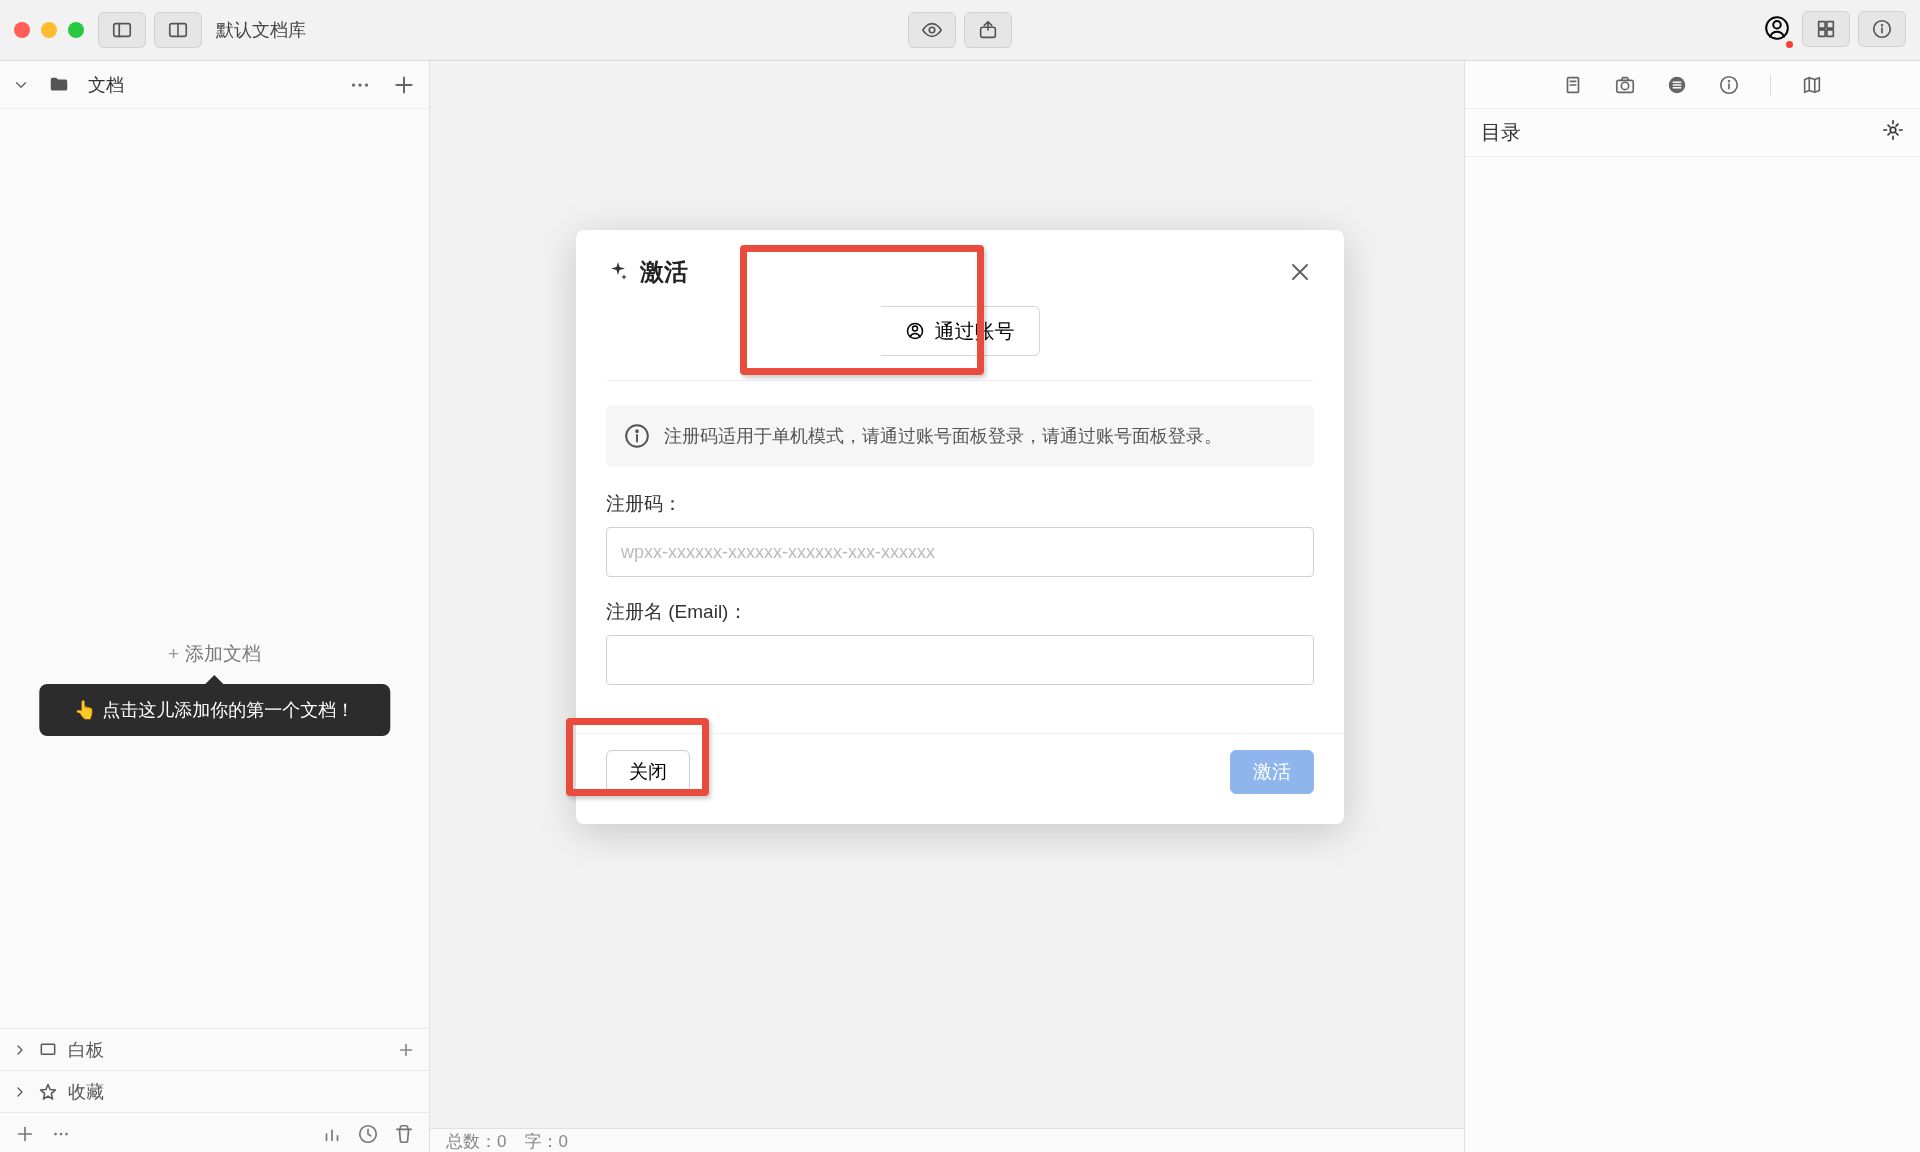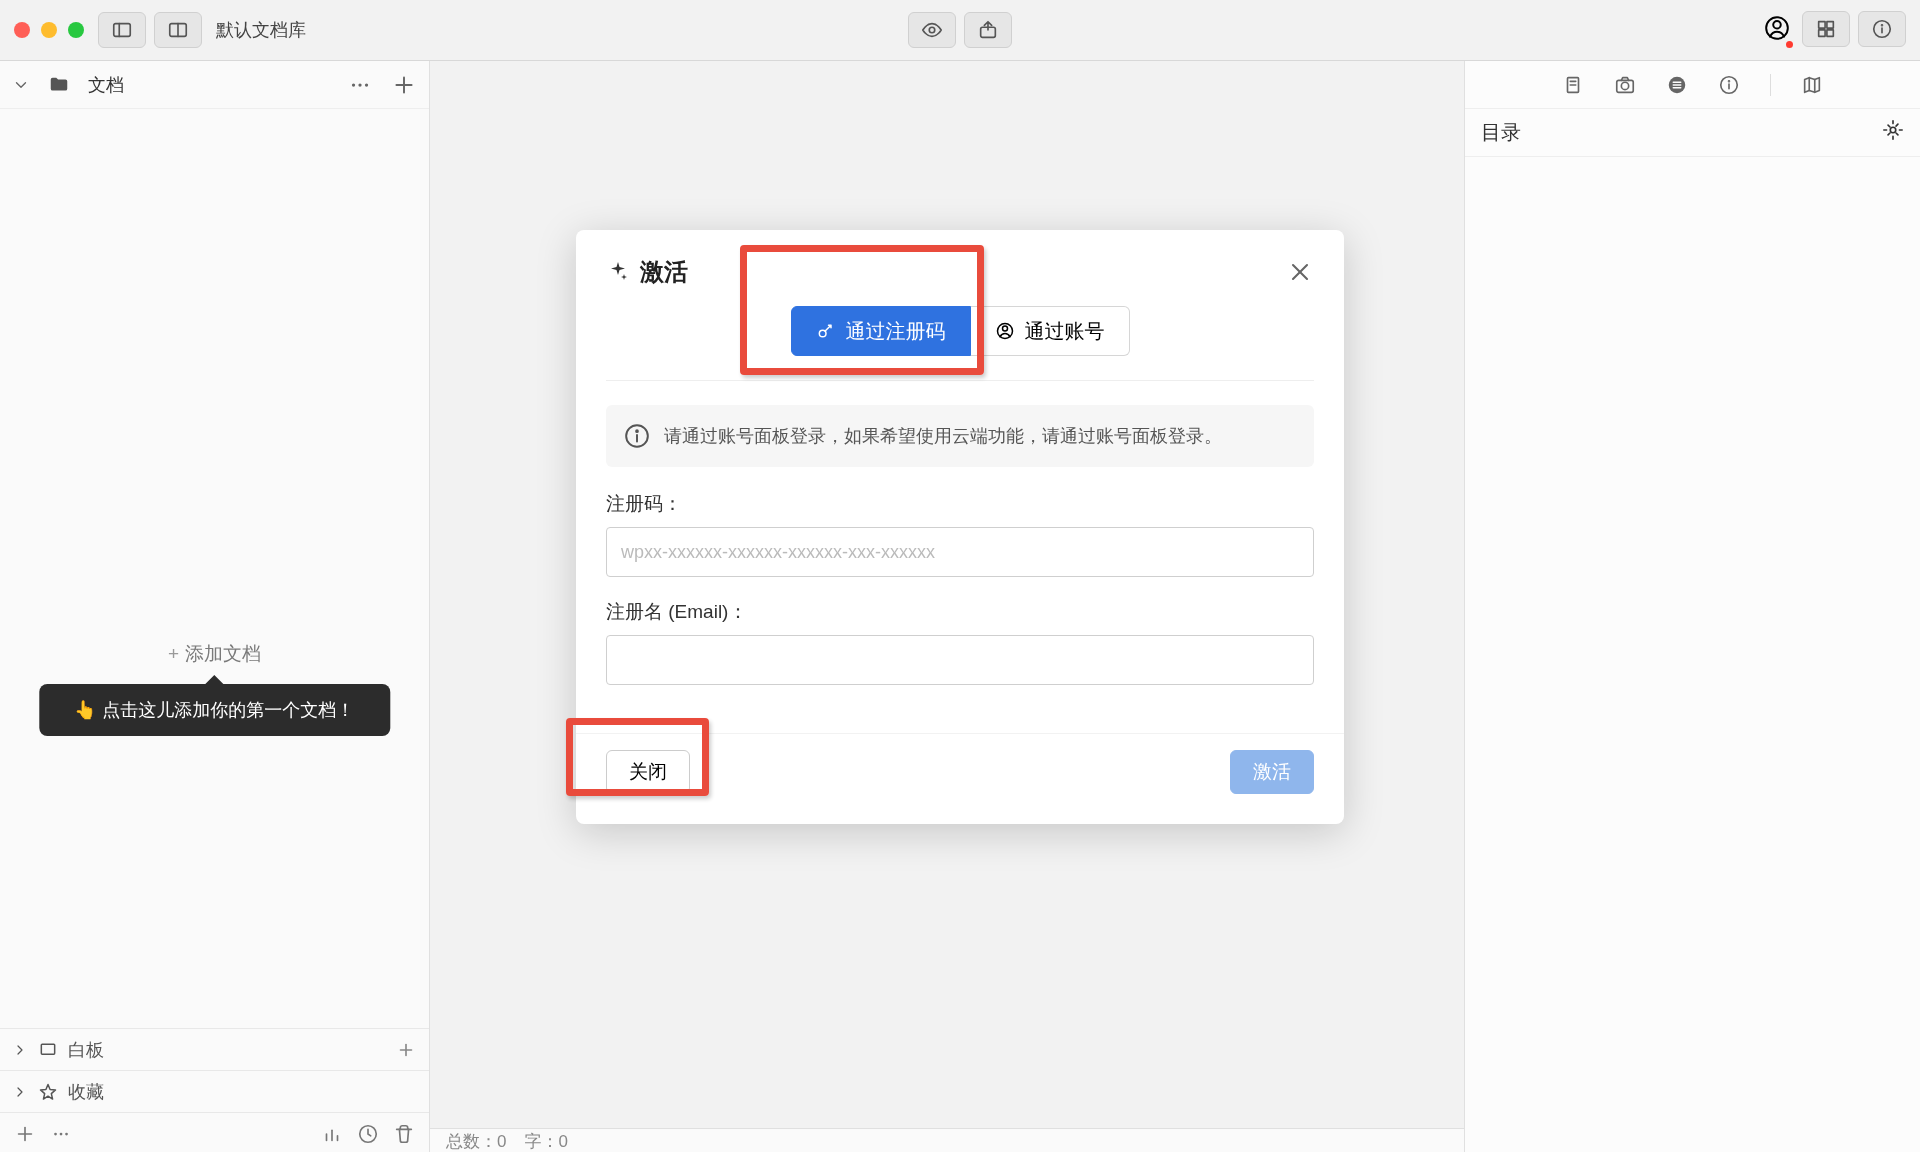--- a/index.html
+++ b/index.html
@@ -319,44 +319,37 @@
       <span>激活</span>
     </div>
     <span class="modal-close">
         <svg viewBox="0 0 24 24">
           <line x1="6" y1="6" x2="18" y2="18"></line>
           <line x1="18" y1="6" x2="6" y2="18"></line>
         </svg>
       </span>
   </div>
   <div class="modal-tabs">
-    <div class="tab active">
-      <svg viewBox="0 0 24 24" width="20" height="20" style="stroke:#fff;">
-          <circle cx="8" cy="15" r="4"></circle>
-          <path d="M11 12l7-7m-3 0h3v3"></path>
-        </svg>
-      <span>通过注册码</span>
-    </div>
     <div class="tab">
       <svg viewBox="0 0 24 24" width="20" height="20">
           <circle cx="12" cy="12" r="9"></circle>
           <circle cx="12" cy="9" r="3"></circle>
           <path d="M6 19c1.5-3 4-4 6-4s4.5 1 6 4"></path>
         </svg>
       <span>通过账号</span>
     </div>
   </div>
   <div class="modal-hr"></div>
   <div class="notice">
     <svg viewBox="0 0 24 24">
         <circle cx="12" cy="12" r="10"></circle>
         <line x1="12" y1="11" x2="12" y2="17"></line>
         <circle cx="12" cy="7.5" r="0.8" fill="currentColor"></circle>
       </svg>
-    <span>请通过账号面板登录，如果希望使用云端功能，请通过账号面板登录。</span>
+    <span>注册码适用于单机模式，请通过账号面板登录，请通过账号面板登录。</span>
   </div>
   <div class="form">
     <div class="field">
       <label>注册码：</label>
       <input type="text" placeholder="wpxx-xxxxxx-xxxxxx-xxxxxx-xxx-xxxxxx" style="">
     </div>
     <div class="field">
       <label>注册名 (Email)：</label>
       <input type="text" style="">
     </div>

